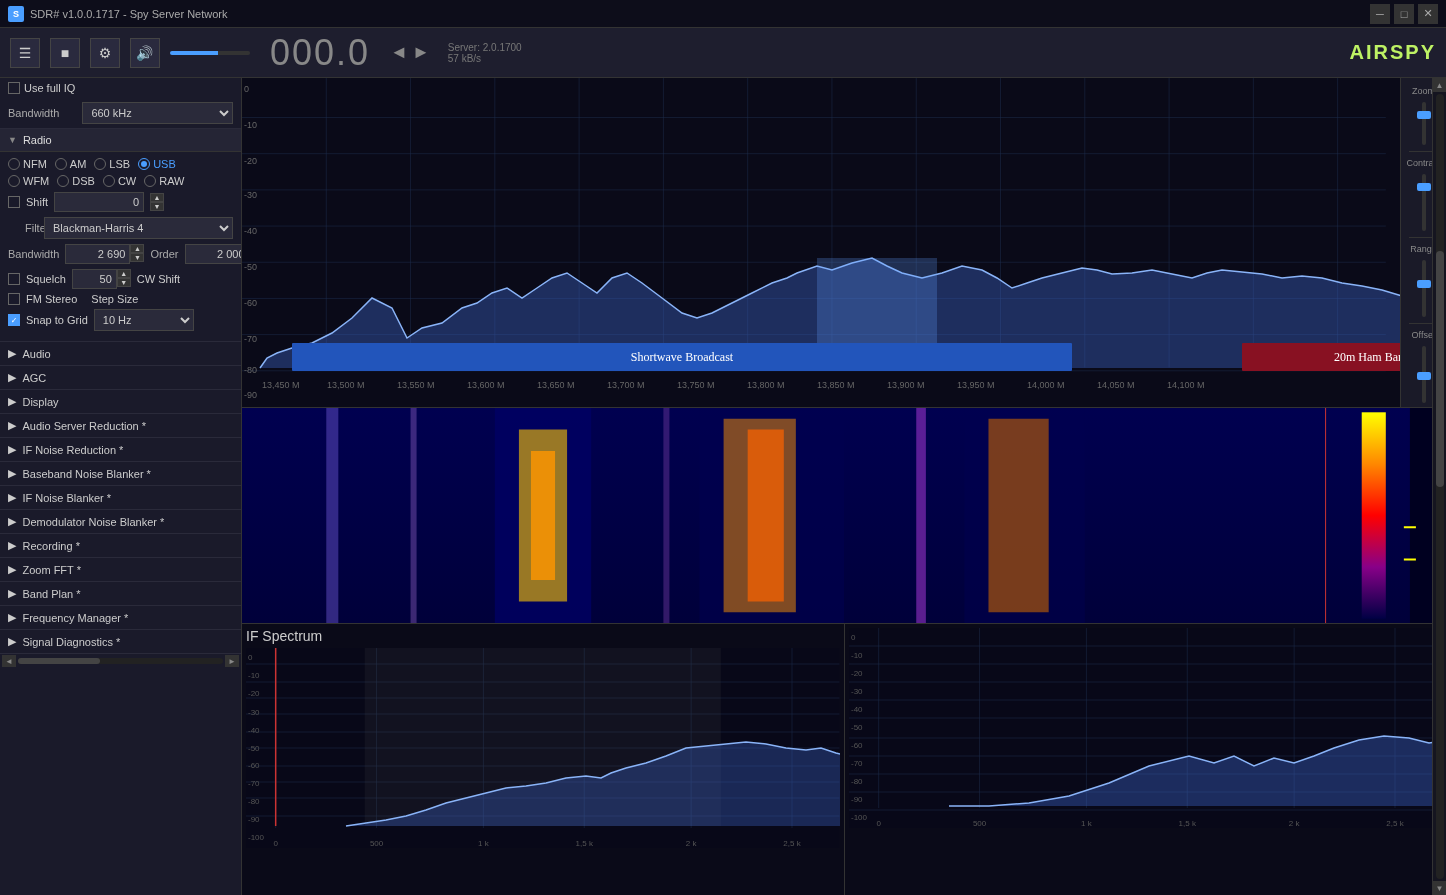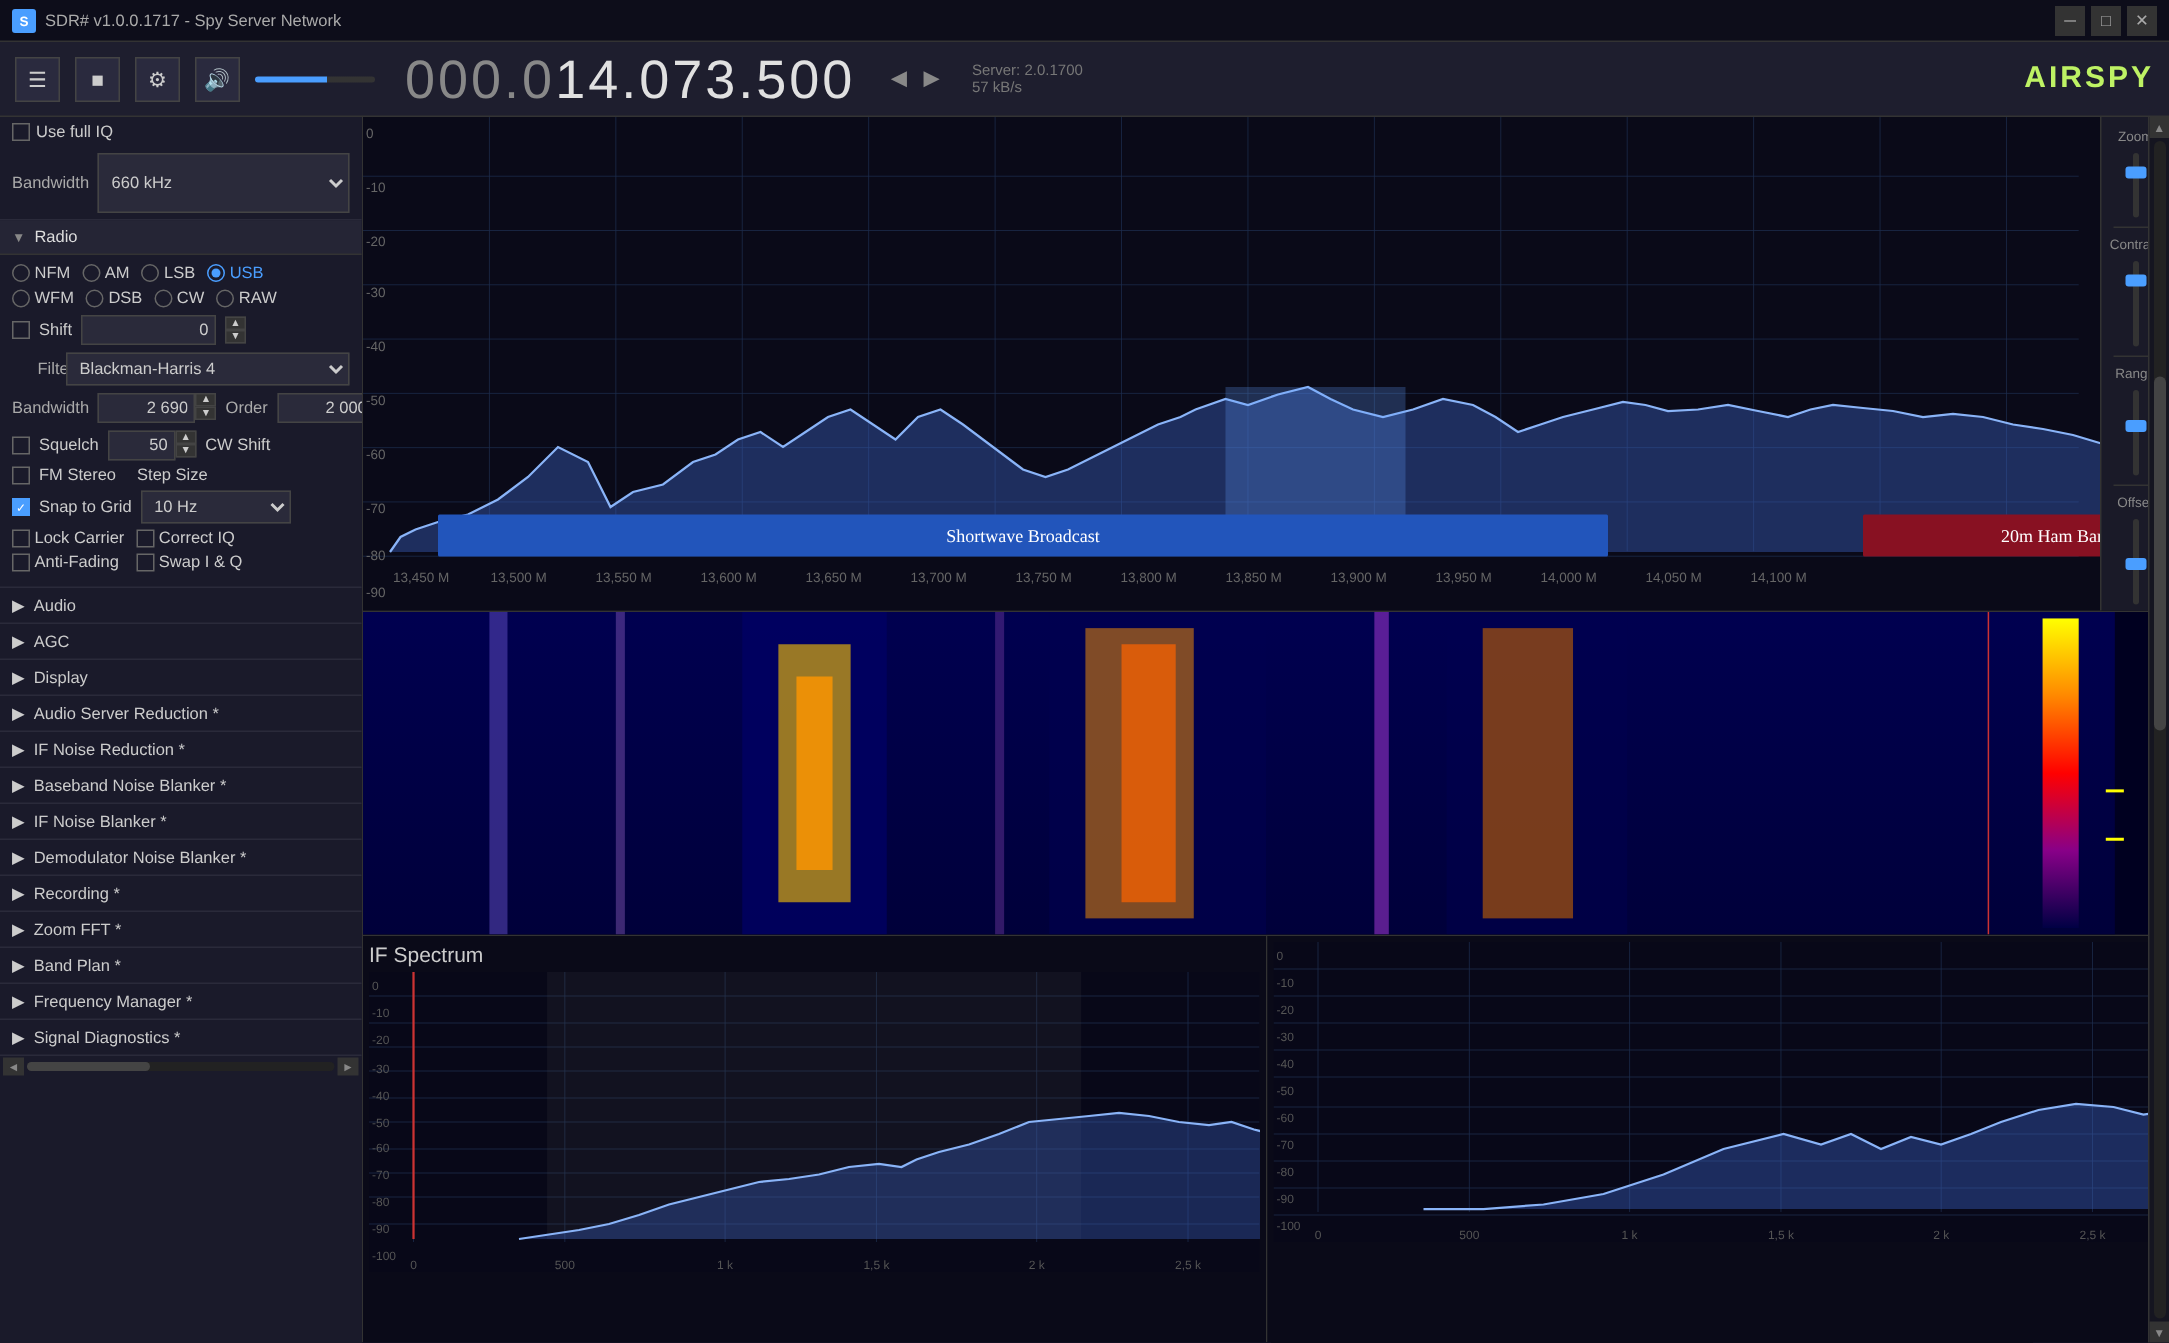--- a/index.html
+++ b/index.html
@@ -130,21 +130,22 @@
       border-bottom: 1px solid #2a2a3a;
     }
     .bandwidth-label { font-size: 11px; color: #aaa; }
     .bandwidth-select {
       flex: 1;
       background: #2a2a3a;
       border: 1px solid #444;
       color: #ccc;
       font-size: 11px;
       padding: 2px 4px;
-      height: 40px;
+      height: 22px;
+      margin-left: 17px;
     }
 
     .section-header {
       background: #252535;
       padding: 5px 8px;
       display: flex;
       align-items: center;
       gap: 6px;
       cursor: pointer;
       border-bottom: 1px solid #333;
@@ -432,21 +433,20 @@
 <div class="toolbar">
   <button class="toolbar-btn">☰</button>
   <button class="toolbar-btn">■</button>
   <button class="toolbar-btn">⚙</button>
   <button class="toolbar-btn">🔊</button>
   <div style="display:flex;align-items:center;gap:2px;">
     <div style="width:80px;height:4px;background:linear-gradient(to right,#4a9eff 60%,#333 60%);border-radius:2px;cursor:pointer;"></div>
   </div>
   <div class="freq-display">
     <span class="freq-small">000.0</span>
-      <span>14.073.500</span>
   </div>
   <div class="freq-arrows">
     <span class="freq-arrow">◄</span>
     <span class="freq-arrow">►</span>
   </div>
   <div style="margin-left:8px;font-size:10px;color:#777;">
     <div>Server: 2.0.1700</div>
     <div>57 kB/s</div>
   </div>
   <div class="airspy-logo">AIRSPY</div>
@@ -572,42 +572,20 @@
       <div class="snap-row">
         <div class="checkbox checked"></div>
         <span>Snap to Grid</span>
         <select class="snap-select">
           <option>10 Hz</option>
           <option>100 Hz</option>
           <option>1 kHz</option>
         </select>
       </div>
 
-      <div class="extra-options">
-        <div class="extra-col">
-          <div style="display:flex;align-items:center;gap:3px;">
-            <div class="checkbox"></div>
-            <span>Lock Carrier</span>
-          </div>
-          <div style="display:flex;align-items:center;gap:3px;">
-            <div class="checkbox"></div>
-            <span>Anti-Fading</span>
-          </div>
-        </div>
-        <div class="extra-col">
-          <div style="display:flex;align-items:center;gap:3px;">
-            <div class="checkbox"></div>
-            <span>Correct IQ</span>
-          </div>
-          <div style="display:flex;align-items:center;gap:3px;">
-            <div class="checkbox"></div>
-            <span>Swap I &amp; Q</span>
-          </div>
-        </div>
-      </div>
     </div>
 
     <div class="plugin-row">
       <span>▶</span>
       <span>Audio</span>
     </div>
     <div class="plugin-row">
       <span>▶</span>
       <span>AGC</span>
     </div>

